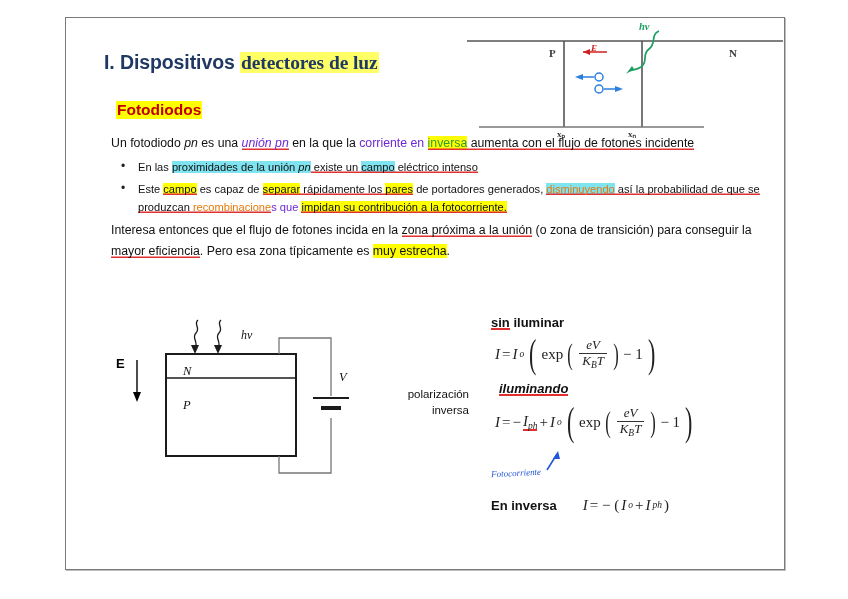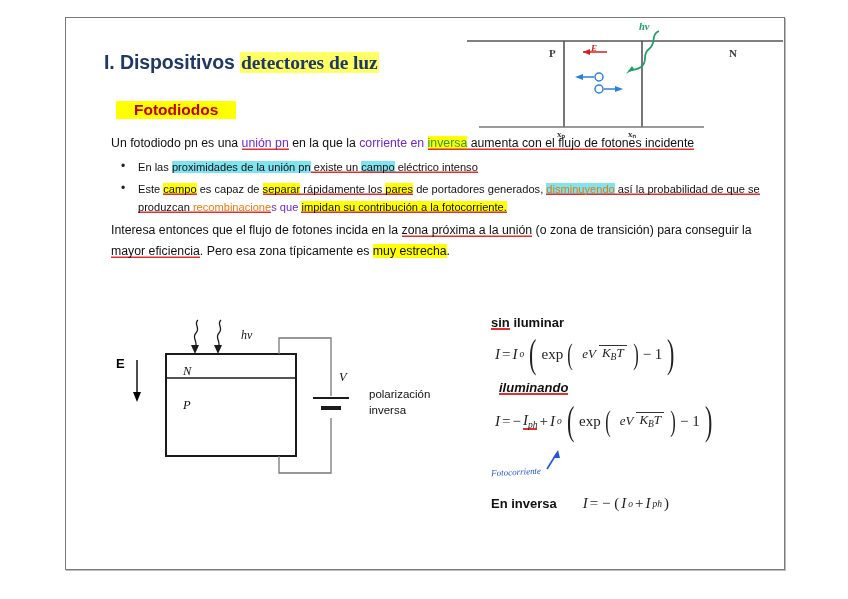--- a/index.html
+++ b/index.html
@@ -7,26 +7,26 @@
        font-family:"Liberation Sans",sans-serif;color:#111;}
 
   .slide{position:absolute;left:65px;top:17px;width:720px;height:553px;
          background:#fff;border:1px solid #7a7a7a;box-shadow:1px 1px 0 #bdbdbd;box-sizing:border-box;}
 
   
   .title{position:absolute;left:38px;top:33px;font-size:19.5px;font-weight:bold;
          color:#1F3864;letter-spacing:-0.1px;white-space:nowrap;}
   .title .hl{background:#FFFF66;padding:0 1px;font-family:Liberation Serif, serif;}
   .subtitle{position:absolute;left:50px;top:83px;font-size:15.5px;font-weight:bold;
-            color:#C00000;background:#FFFF00;padding:0 18px;}
+            color:#C00000;background:#FFFF00;padding:0 1px;}
 
   
   .body{position:absolute;left:45px;top:115px;width:650px;font-size:12.3px;line-height:21px;color:#111;}
   .para{margin:0 0 3px 0;}
-  .it{}
+  .it{font-style:italic;}
   .blue{color:#6d28d9;}
   .green{color:#2E9B3B;}
   .orange{color:#E8790B;}
   .hly{background:#FFFF00;}
   .hlc{background:#7FE3F0;}
   .ul-red2{box-shadow:inset 0 -1.6px 0 #E03030;}
 
   ul.bul{margin:4px 0 4px 0;padding:0;list-style:none;font-size:11.1px;line-height:18px;}
   ul.bul li{position:relative;padding-left:27px;margin-bottom:4px;}
   ul.bul li:before{content:"\2022";position:absolute;left:10px;top:-1px;font-size:12px;color:#222;}
@@ -45,32 +45,32 @@
   
   .dev{position:absolute;left:45px;top:290px;width:360px;height:210px;}
   .dev svg{position:absolute;left:0;top:0;}
   .dev .t{position:absolute;font-family:"Liberation Serif",serif;}
   .dev .t-E{left:5px;top:48px;font-family:"Liberation Sans",sans-serif;font-weight:bold;font-size:13px;color:#000;}
   .dev .t-N{left:72px;top:56px;font-style:italic;font-size:12.5px;}
   .dev .t-P{left:72px;top:90px;font-style:italic;font-size:12.5px;}
   .dev .t-hv{left:130px;top:20px;font-style:italic;font-size:12px;}
   .dev .t-V{left:228px;top:62px;font-style:italic;font-size:12.5px;}
   .dev .t-pol{left:258px;top:78px;font-family:"Liberation Sans",sans-serif;font-size:11.5px;
-               line-height:16px;text-align:left;width:100px;}
+               line-height:16px;text-align:right;width:100px;}
 
   
   .eqs{position:absolute;left:425px;top:295px;width:290px;}
   .eqhead{font-size:13px;font-weight:bold;color:#111;display:inline-block;}
   .eqhead .u{box-shadow:inset 0 -2px 0 #E03030;}
   .eq{font-family:"Liberation Serif",serif;font-size:15px;color:#222;display:flex;align-items:center;gap:2px;}
   .eq .itv{font-style:italic;}
   .sub{font-size:9.5px;vertical-align:-3px;font-style:italic;}
   .par{display:inline-block;font-size:40px;font-weight:300;transform:scaleX(.55);line-height:0.8;}
   .par-s{font-size:30px;}
-  .frac{display:inline-flex;flex-direction:row;align-items:center;font-size:13px;line-height:1.15;margin:0 2px;}
+  .frac{display:inline-flex;flex-direction:column;align-items:center;font-size:13px;line-height:1.15;margin:0 2px;}
   .frac .num{padding:0 3px;}
   .frac .den{padding:0 3px;border-top:1.1px solid #333;}
   .ph-wrap{position:relative;display:inline-block;}
   .ph-ul{box-shadow:inset 0 -2px 0 #E03030;}
   .foto{position:absolute;left:0;top:62px;color:#2457D6;font-size:9px;font-family:"Liberation Serif",serif;
         font-style:italic;transform:rotate(-3deg);}
   .fotoarrow{position:absolute;left:52px;top:44px;}
 </style>
 </head>
 <body>

